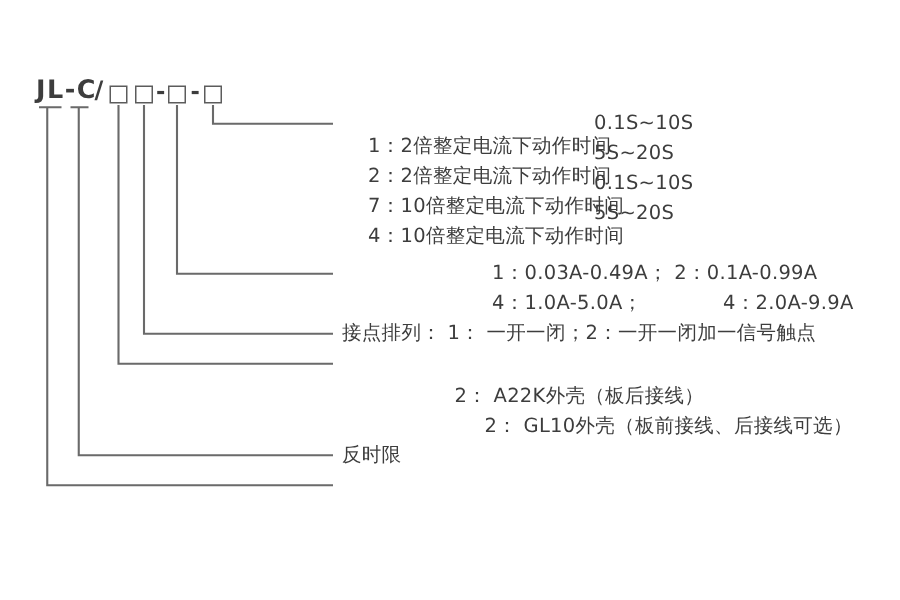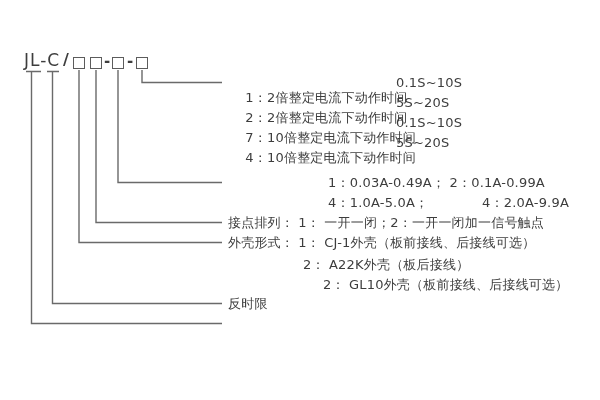--- a/index.html
+++ b/index.html
@@ -3,21 +3,21 @@
 <meta charset="utf-8">
 <style>
   html,body{margin:0;padding:0;background:#ffffff;}
   .canvas{
     position:relative;width:600px;height:400px;background:#ffffff;overflow:hidden;
     font-family:"DejaVu Sans","Liberation Sans",sans-serif;color:#3d3d3d;
   }
   svg.lines{position:absolute;left:0;top:0;}
   .t{position:absolute;font-size:13px;line-height:15px;white-space:pre;letter-spacing:.2px;}
   .tv{position:absolute;left:168px;top:0;white-space:pre;}
-  .series{position:absolute;left:24px;top:50px;font-size:17px;font-weight:400;letter-spacing:1px;}
+  .series{position:absolute;left:24px;top:50px;font-size:17px;font-weight:700;letter-spacing:1px;}
   .slash{position:absolute;left:63px;top:50px;font-size:16px;font-weight:600;}
   .mbox{position:absolute;top:57px;width:12px;height:12px;border:1.5px solid #5c5c5c;box-sizing:border-box;background:#fff;}
   .mdash{position:absolute;top:52px;font-size:15px;font-weight:600;}
 </style>
 </head>
 <body>
 
 <div class="canvas">
 
   <svg class="lines" width="600" height="400" viewBox="0 0 600 400">
@@ -54,20 +54,19 @@
     <span>4：10倍整定电流下动作时间</span>
     <span class="tv">5S~20S</span>
   </div>
 
   <div class="t" style="left:328px;top:175px">1：0.03A-0.49A； 2：0.1A-0.99A</div>
   <div class="t" style="left:328px;top:195px">4：1.0A-5.0A；</div>
   <div class="t" style="left:482px;top:195px">4：2.0A-9.9A</div>
 
   <div class="t" style="left:228px;top:215px">接点排列： 1： 一开一闭；2：一开一闭加一信号触点</div>
 
-  <div class="t" style="left:228px;top:235px">外壳形式： 1： CJ-1外壳（板前接线、后接线可选）</div>
   <div class="t" style="left:303px;top:257px">2： A22K外壳（板后接线）</div>
   <div class="t" style="left:323px;top:277px">2： GL10外壳（板前接线、后接线可选）</div>
 
   <div class="t" style="left:228px;top:296px">反时限</div>
 
 
 </div>
 
 </body></html>

